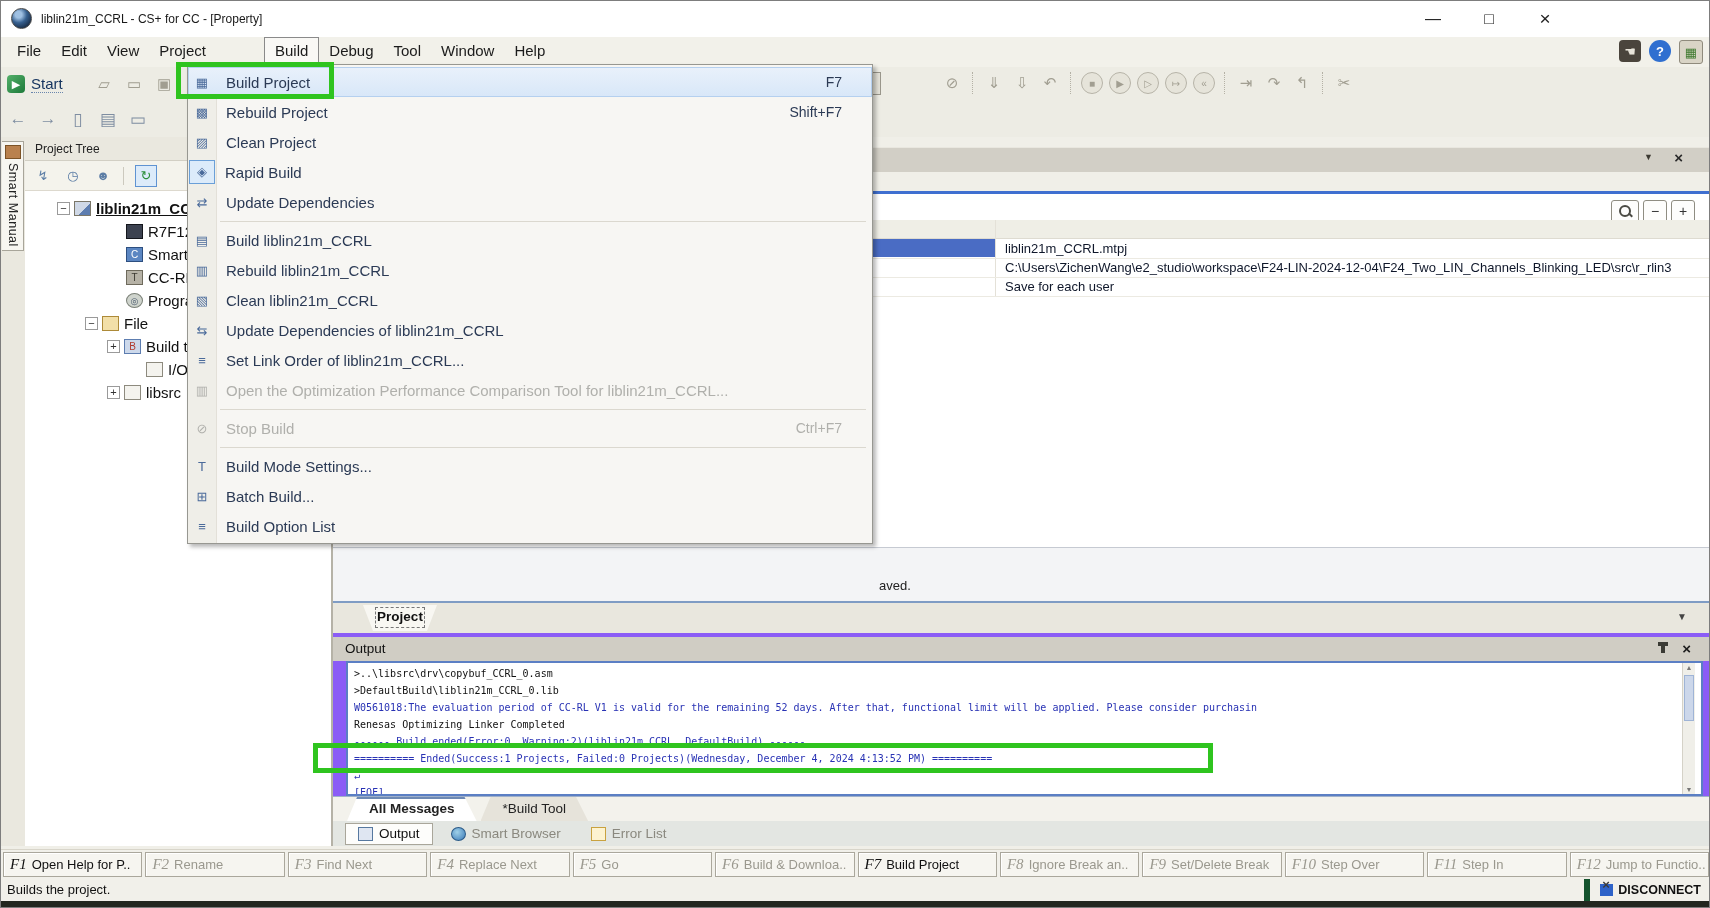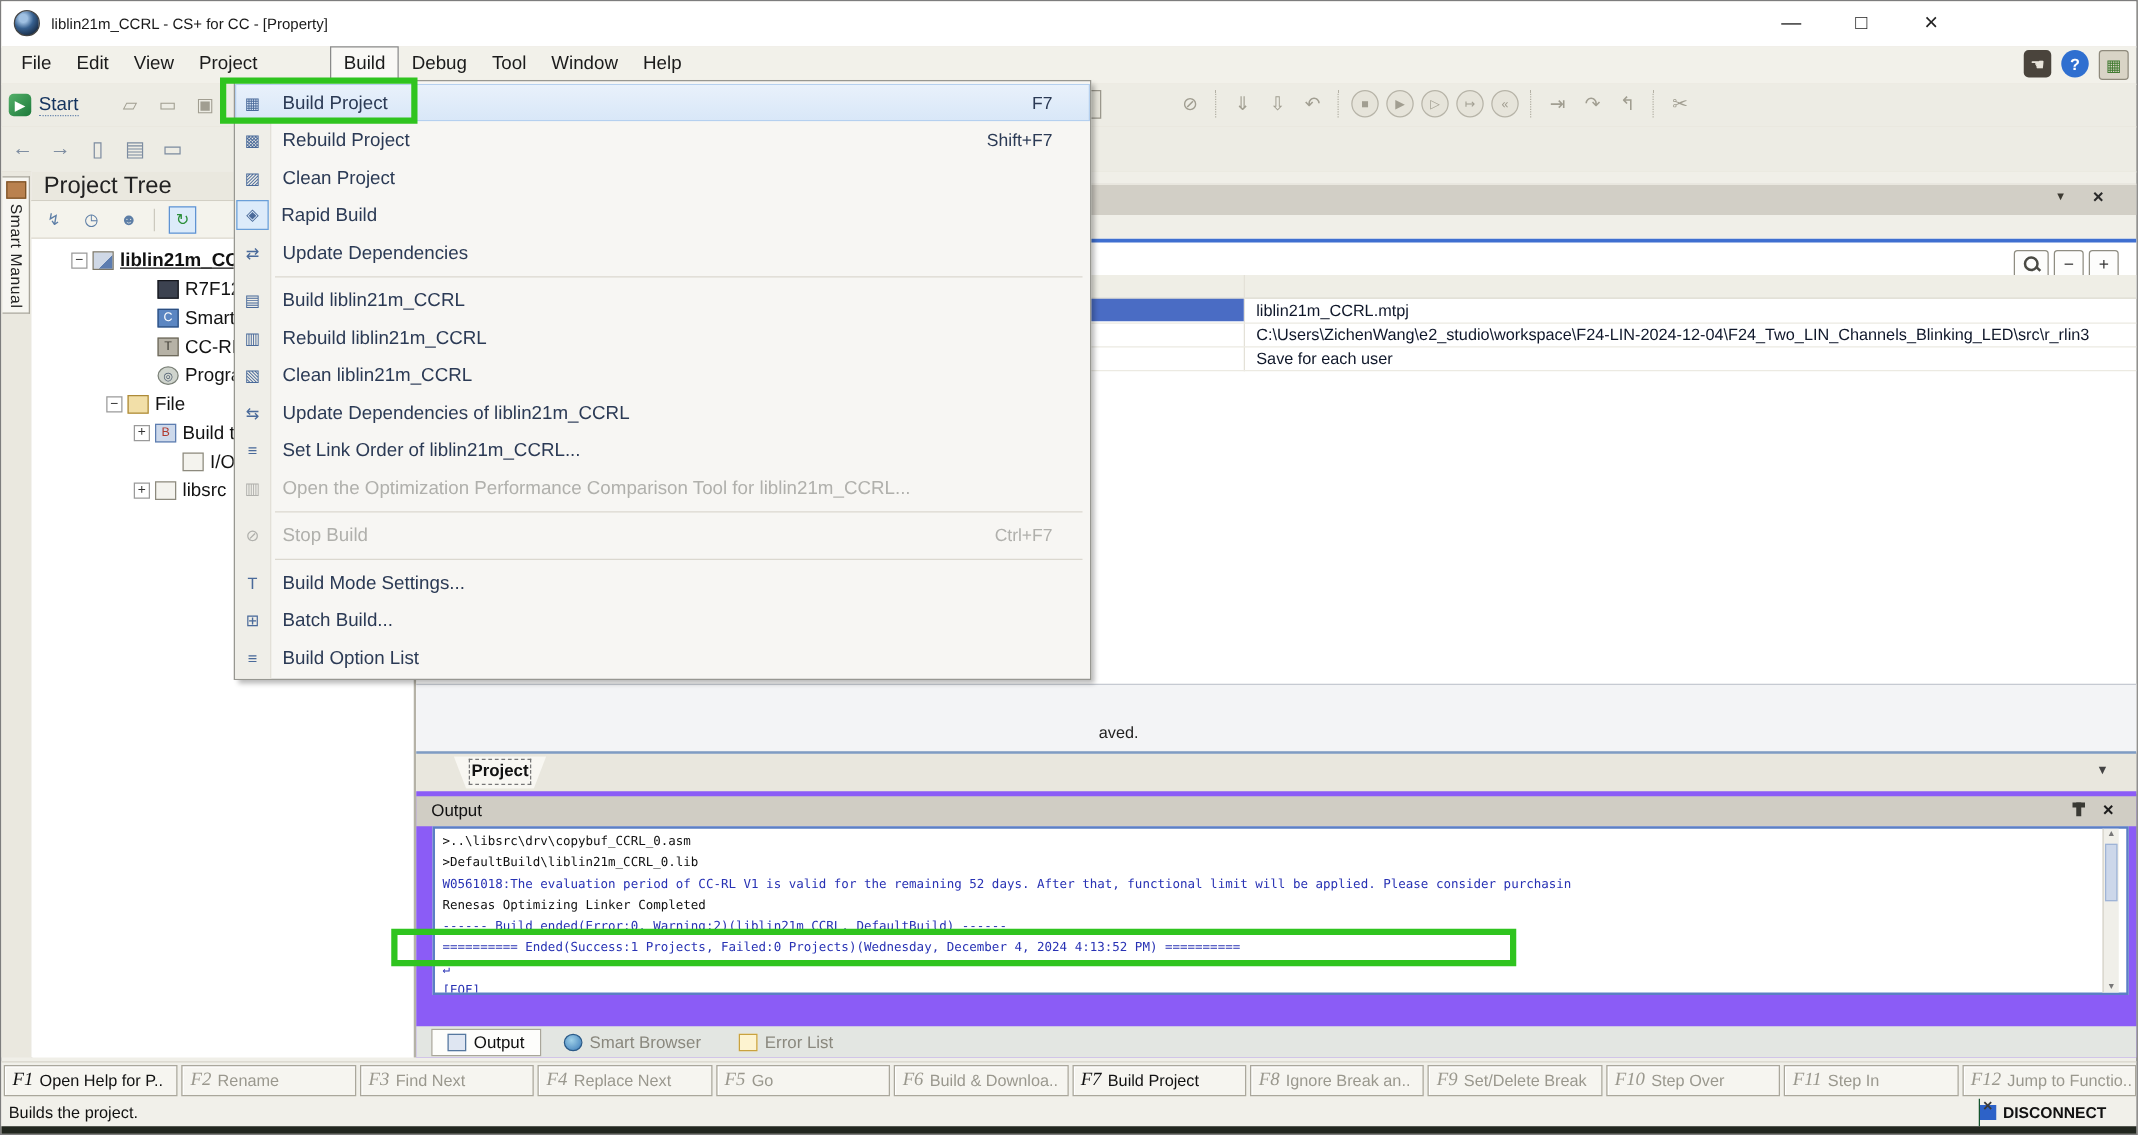--- a/index.html
+++ b/index.html
@@ -50,21 +50,21 @@
   
   #left-strip{left:0;top:136px;width:24px;height:709px;background:#eae8df;border-right:1px solid #c8c5ba;}
   #smart-manual-tab{left:1px;top:140px;width:22px;height:110px;background:#f7f6f1;border:1px solid #a8a59a;
      border-left:none;box-sizing:border-box;display:flex;flex-direction:column;align-items:center;padding-top:3px;}
   #smart-manual-icon{width:14px;height:12px;background:#b9814e;border:1px solid #7c5327;margin-bottom:4px;}
   #smart-manual-label{writing-mode:vertical-rl;font-size:12.5px;color:#222;letter-spacing:.5px;}
 
   
   #tree-panel{left:24px;top:136px;width:308px;height:709px;background:#fff;border-right:2px solid #b5b2a7;box-sizing:border-box;}
   #tree-header{left:0;top:0;width:100%;height:24px;background:#eae8df;border-bottom:1px solid #d2cfc4;
-     font-size:19px;color:#222;line-height:24px;padding-left:10px;box-sizing:border-box;}
+     font-size:12px;color:#222;line-height:24px;padding-left:10px;box-sizing:border-box;}
   #tree-toolbar{left:0;top:24px;width:100%;height:30px;background:#f4f3ec;border-bottom:1px solid #ddd9ce;
      display:flex;align-items:center;gap:10px;padding-left:8px;box-sizing:border-box;}
   .tree-tbi{width:20px;height:20px;display:flex;align-items:center;justify-content:center;font-size:13px;color:#5d7ea6;}
   .tree-tbi.boxed{border:1px solid #5f93d2;background:#dcebfa;color:#2c8f3a;}
   .tree-tbsep{width:1px;height:18px;border-left:1px solid #ccc9be;}
   #tree-rows{left:0;top:60px;width:100%;}
   .trow{display:flex;align-items:center;height:23px;white-space:nowrap;}
   .trow.lvl0{padding-left:32px;} .trow.lvl1{padding-left:84px;} .trow.lvl1f{padding-left:60px;}
   .trow.lvl2{padding-left:82px;} .trow.lvl2b{padding-left:104px;}
   .exp{width:13px;height:13px;border:1px solid #9a9a9a;background:#fff;box-sizing:border-box;
@@ -165,21 +165,21 @@
      display:flex;gap:3px;padding:2px 2px;box-sizing:border-box;}
   .fnbtn{flex:1;display:flex;align-items:center;background:#f6f5f0;border:1px solid #aaa79c;
      box-shadow:inset 1px 1px 0 #ffffff;padding:0 6px;overflow:hidden;white-space:nowrap;}
   .fnkey{font-family:"Liberation Serif",serif;font-style:italic;font-weight:normal;font-size:15px;color:#9a988e;margin-right:5px;flex:none;}
   .fnlabel{font-size:13px;color:#9a988e;}
   .fnbtn.on .fnkey,.fnbtn.on .fnlabel{color:#111;}
 
   
   #statusbar{left:0;top:878px;width:1710px;height:22px;background:#f1f0ea;}
   #status-message{left:6px;top:0;line-height:22px;font-size:13px;color:#111;}
-  #disconnect{right:26px;top:0;height:22px;display:flex;align-items:center;gap:5px;border-left:1px solid #14532d;}
+  #disconnect{right:10px;top:0;height:22px;display:flex;align-items:center;gap:5px;border-left:6px solid #14532d;padding-left:10px;}
   #disconnect-icon{width:13px;height:12px;background:#2d62c8;position:relative;}
   #disconnect-icon::before{content:"×";position:absolute;left:2px;top:-7px;color:#3a3a3a;font-size:13px;font-weight:bold;}
   #disconnect-label{font-size:12.5px;font-weight:bold;color:#111;}
   #bottom-strip{left:0;top:900px;width:1710px;height:8px;background:#22271f;}
 </style>
 </head>
 <body>
 
 <div id="app" data-name="cs-plus-window">
 
@@ -372,20 +372,25 @@
         <div class="oline blue" data-name="output-line">------ Build ended(Error:0, Warning:2)(liblin21m_CCRL, DefaultBuild) ------</div>
         <div class="oline blue" data-name="output-line">========== Ended(Success:1 Projects, Failed:0 Projects)(Wednesday, December 4, 2024 4:13:52 PM) ==========</div>
         <div class="oline blue" data-name="output-line">↵</div>
         <div class="oline blue" data-name="output-line">[EOF]</div>
       </div>
     <div id="output-vscroll" class="abs" data-name="output-scrollbar">
       <div class="abs vsarrow" style="top:1px" data-name="scroll-up-icon">▲</div>
       <div id="output-vthumb" class="abs" data-name="scrollbar-thumb"></div>
       <div class="abs vsarrow" style="bottom:1px" data-name="scroll-down-icon">▼</div>
     </div>
+    <div id="output-tabs" class="abs" data-name="output-message-tabs">
+
+    <div class="otab active" data-name="output-message-tab">All Messages</div>
+        <div class="otab" data-name="output-message-tab">*Build Tool</div>
+      </div>
     <div id="output-bottom-tabs" class="abs" data-name="bottom-dock-tabs">
 
     <div class="btab active" data-name="dock-tab">
           <span class="btab-ic" data-name="output-icon"></span>
           <span data-name="dock-tab-label">Output</span>
         </div>
         <div class="btab" data-name="dock-tab">
           <span class="btab-ic" data-name="smart-browser-icon"></span>
           <span data-name="dock-tab-label">Smart Browser</span>
         </div>

